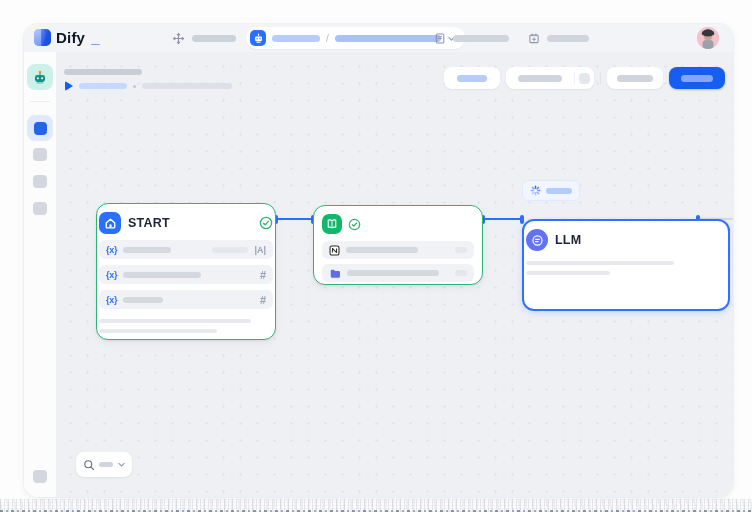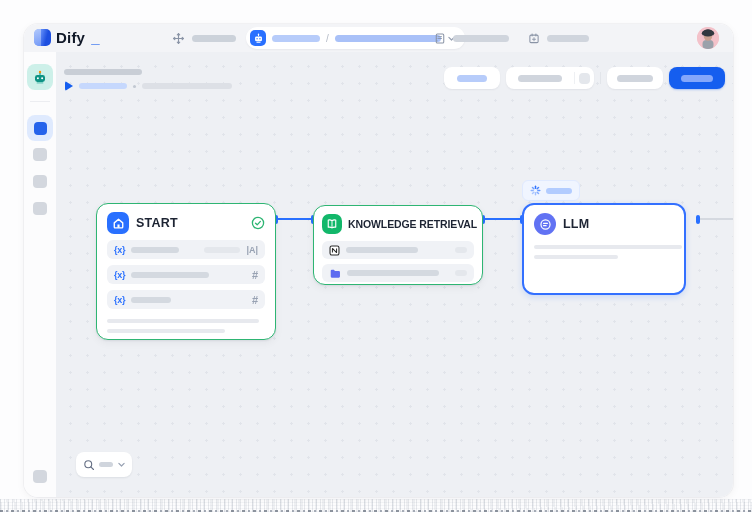--- a/index.html
+++ b/index.html
@@ -59,21 +59,21 @@
   .btn{height:22px;border-radius:8px;background:#fff;display:flex;align-items:center;justify-content:center;box-shadow:0 1px 2px rgba(16,24,40,.06);}
   .btn.split{padding:0;}
   .btn .half{height:22px;display:flex;align-items:center;justify-content:center;}
   .btn-inner-div{width:1px;height:12px;background:#eef0f3;}
   .btn-primary{background:#155eef;box-shadow:0 1px 2px rgba(21,94,239,.3);}
   .tb-gap{width:1px;height:12px;background:#e2e5ea;}
   
   .node{
     position:absolute;background:#fff;border-radius:12px;
     box-shadow:0 1px 2px rgba(16,24,40,.07),0 3px 8px rgba(16,24,40,.05);
-    padding:8px 10px;box-sizing:border-box;
+    padding:8px 2px;box-sizing:border-box;
   }
   .node.green{border:1.5px solid #2eb573;}
   .node.selected{border:2px solid #3370ff;box-shadow:0 2px 6px rgba(41,112,255,.18);}
   .n-head{display:flex;align-items:center;gap:7px;height:22px;}
   .n-ico{width:22px;height:22px;border-radius:7px;display:flex;align-items:center;justify-content:center;flex:none;}
   .n-title{font-weight:700;color:#1d2433;letter-spacing:.2px;flex:1 1 auto;white-space:nowrap;}
   .row{height:19px;border-radius:6px;background:#f0f2f6;display:flex;align-items:center;padding:0 7px;gap:6px;margin-top:6px;box-sizing:border-box;}
   .vx{color:#2970ff;font-weight:700;font-size:9px;letter-spacing:-.3px;flex:none;}
   .tglyph{color:#98a2b3;font-size:9px;font-weight:600;margin-left:auto;flex:none;}
   .desc-bars{margin-top:10px;display:flex;flex-direction:column;gap:6px;}
@@ -282,21 +282,20 @@
     </div>
 
     <div class="node green" style="left:257px;top:153px;width:170px;height:80px;padding:8px;">
       <div class="n-head" style="height:20px;gap:6px;">
         <span class="n-ico" style="width:20px;height:20px;background:#12b76a;">
           <svg width="12" height="12" viewBox="0 0 16 16">
               <path d="M8 3.5C6.8 2.6 5 2.4 3 2.7v9.6c2-.3 3.8-.1 5 .8 1.2-.9 3-1.1 5-.8V2.7c-2-.3-3.8-.1-5 .8z" fill="none" stroke="#fff" stroke-width="1.5" stroke-linejoin="round"></path>
               <path d="M8 3.8v9" stroke="#fff" stroke-width="1.3"></path>
             </svg>
         </span>
-        <span class="n-title" style="font-size:10.5px;letter-spacing:-0.1px;">KNOWLEDGE RETRIEVAL</span>
         <svg width="13" height="13" viewBox="0 0 16 16">
             <circle cx="8" cy="8" r="6.4" fill="none" stroke="#2eb573" stroke-width="1.5"></circle>
             <path d="M5.2 8.2l1.9 1.9 3.6-3.9" fill="none" stroke="#2eb573" stroke-width="1.5" stroke-linecap="round" stroke-linejoin="round"></path>
           </svg>
       </div>
       <div class="row" style="height:18px;margin-top:7px;">
         <svg width="11" height="11" viewBox="0 0 16 16">
             <rect x="1.5" y="1.5" width="13" height="13" rx="2.5" fill="#fff" stroke="#2b2b2b" stroke-width="1.6"></rect>
             <path d="M5 11V5l6 6V5" fill="none" stroke="#2b2b2b" stroke-width="1.5" stroke-linejoin="round"></path>
           </svg>
@@ -321,21 +320,21 @@
           <line x1="12.4" y1="12.4" x2="10.4" y2="10.4" opacity=".55"></line>
           <line x1="8" y1="14.2" x2="8" y2="11.4" opacity=".4"></line>
           <line x1="3.6" y1="12.4" x2="5.6" y2="10.4" opacity=".35"></line>
           <line x1="1.8" y1="8" x2="4.6" y2="8" opacity=".5"></line>
           <line x1="3.6" y1="3.6" x2="5.6" y2="5.6" opacity=".65"></line>
         </g>
       </svg>
       <span class="ph" style="width:26px;height:6px;background:#b2ccff;"></span>
     </div>
 
-    <div class="node selected" style="left:466px;top:151px;width:164px;height:92px;">
+    <div class="node selected" style="left:466px;top:167px;width:208px;height:92px;">
       <div class="n-head">
         <span class="n-ico" style="background:#6172f3;border-radius:11px;">
           <svg width="13" height="13" viewBox="0 0 16 16">
               <circle cx="8" cy="8" r="5.6" fill="none" stroke="#fff" stroke-width="1.5"></circle>
               <path d="M5.6 6.6h4.8M5.6 9.4h3.2" stroke="#fff" stroke-width="1.4" stroke-linecap="round"></path>
             </svg>
         </span>
         <span class="n-title" style="font-size:12.5px;">LLM</span>
       </div>
       <div class="desc-bars">

